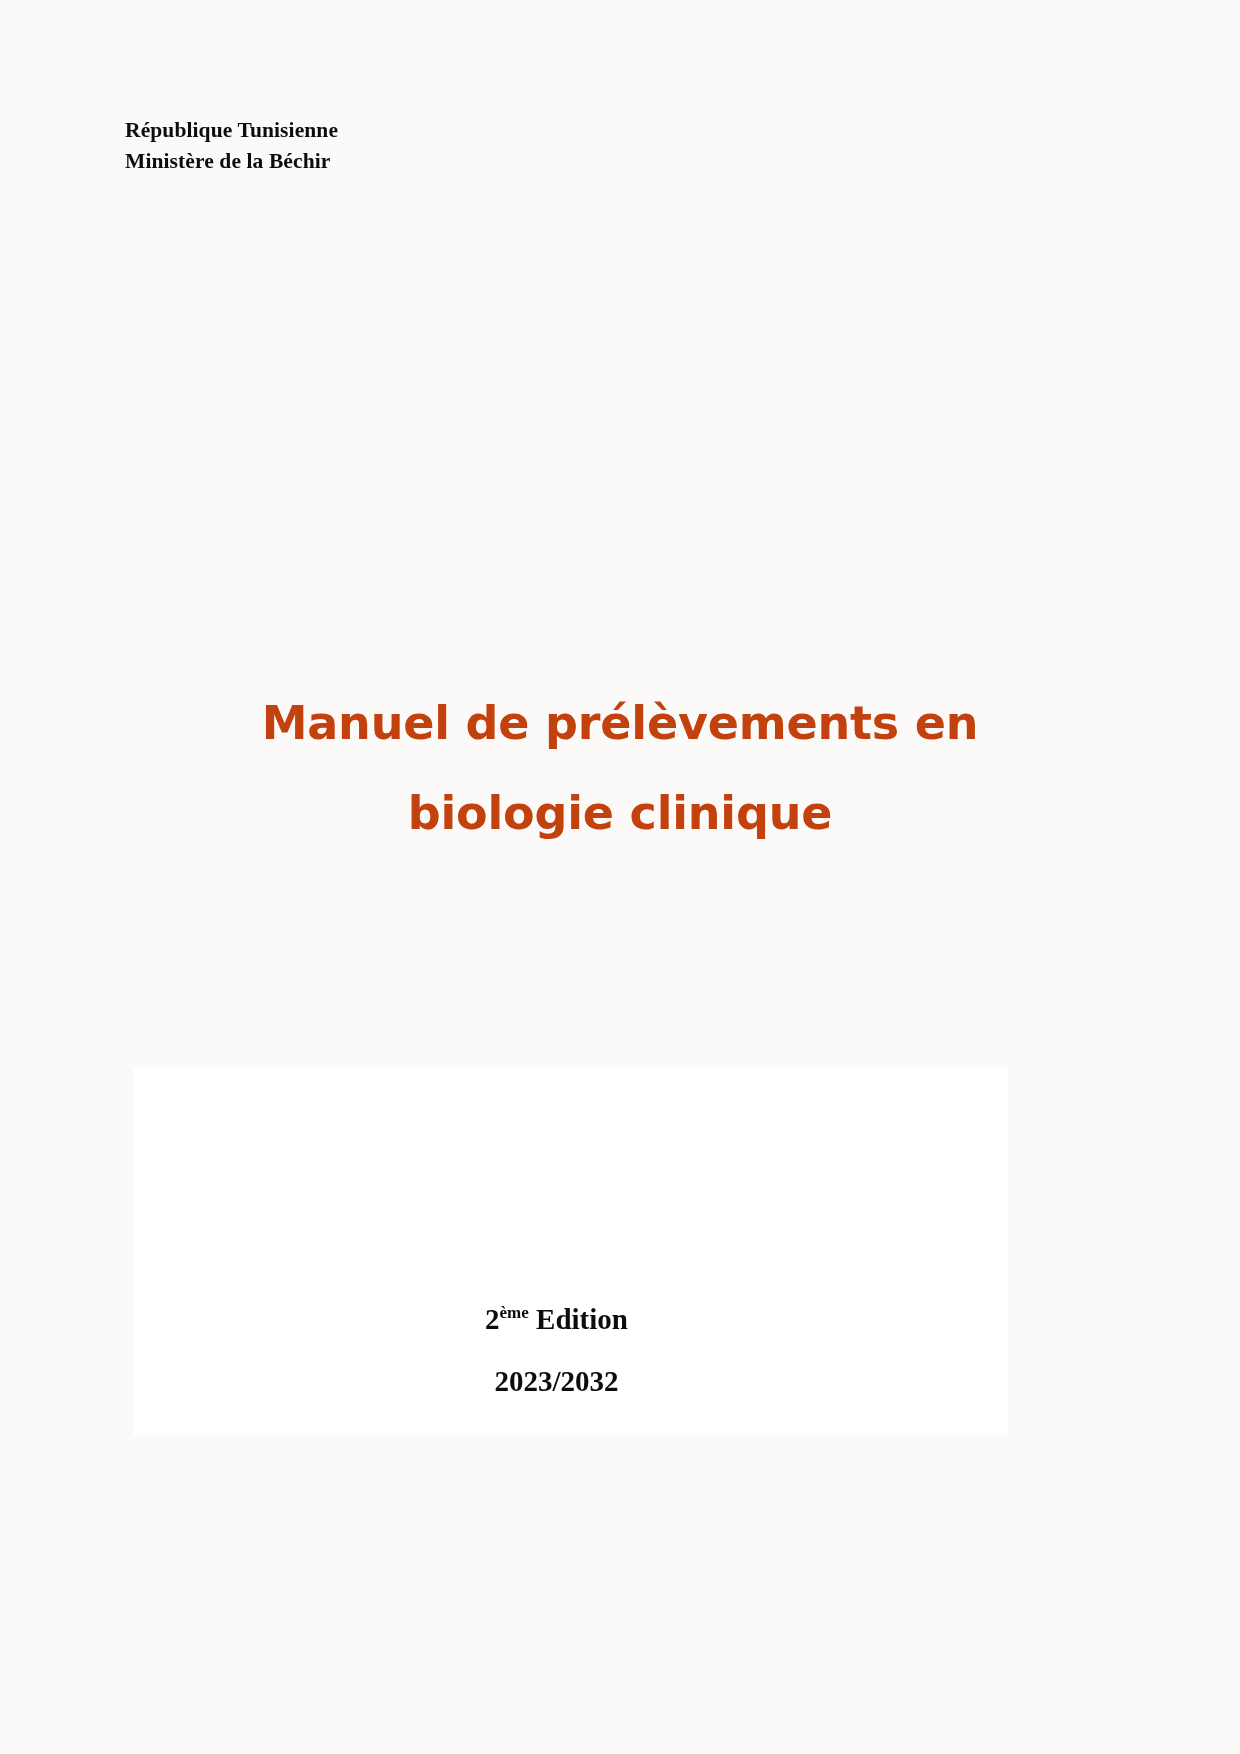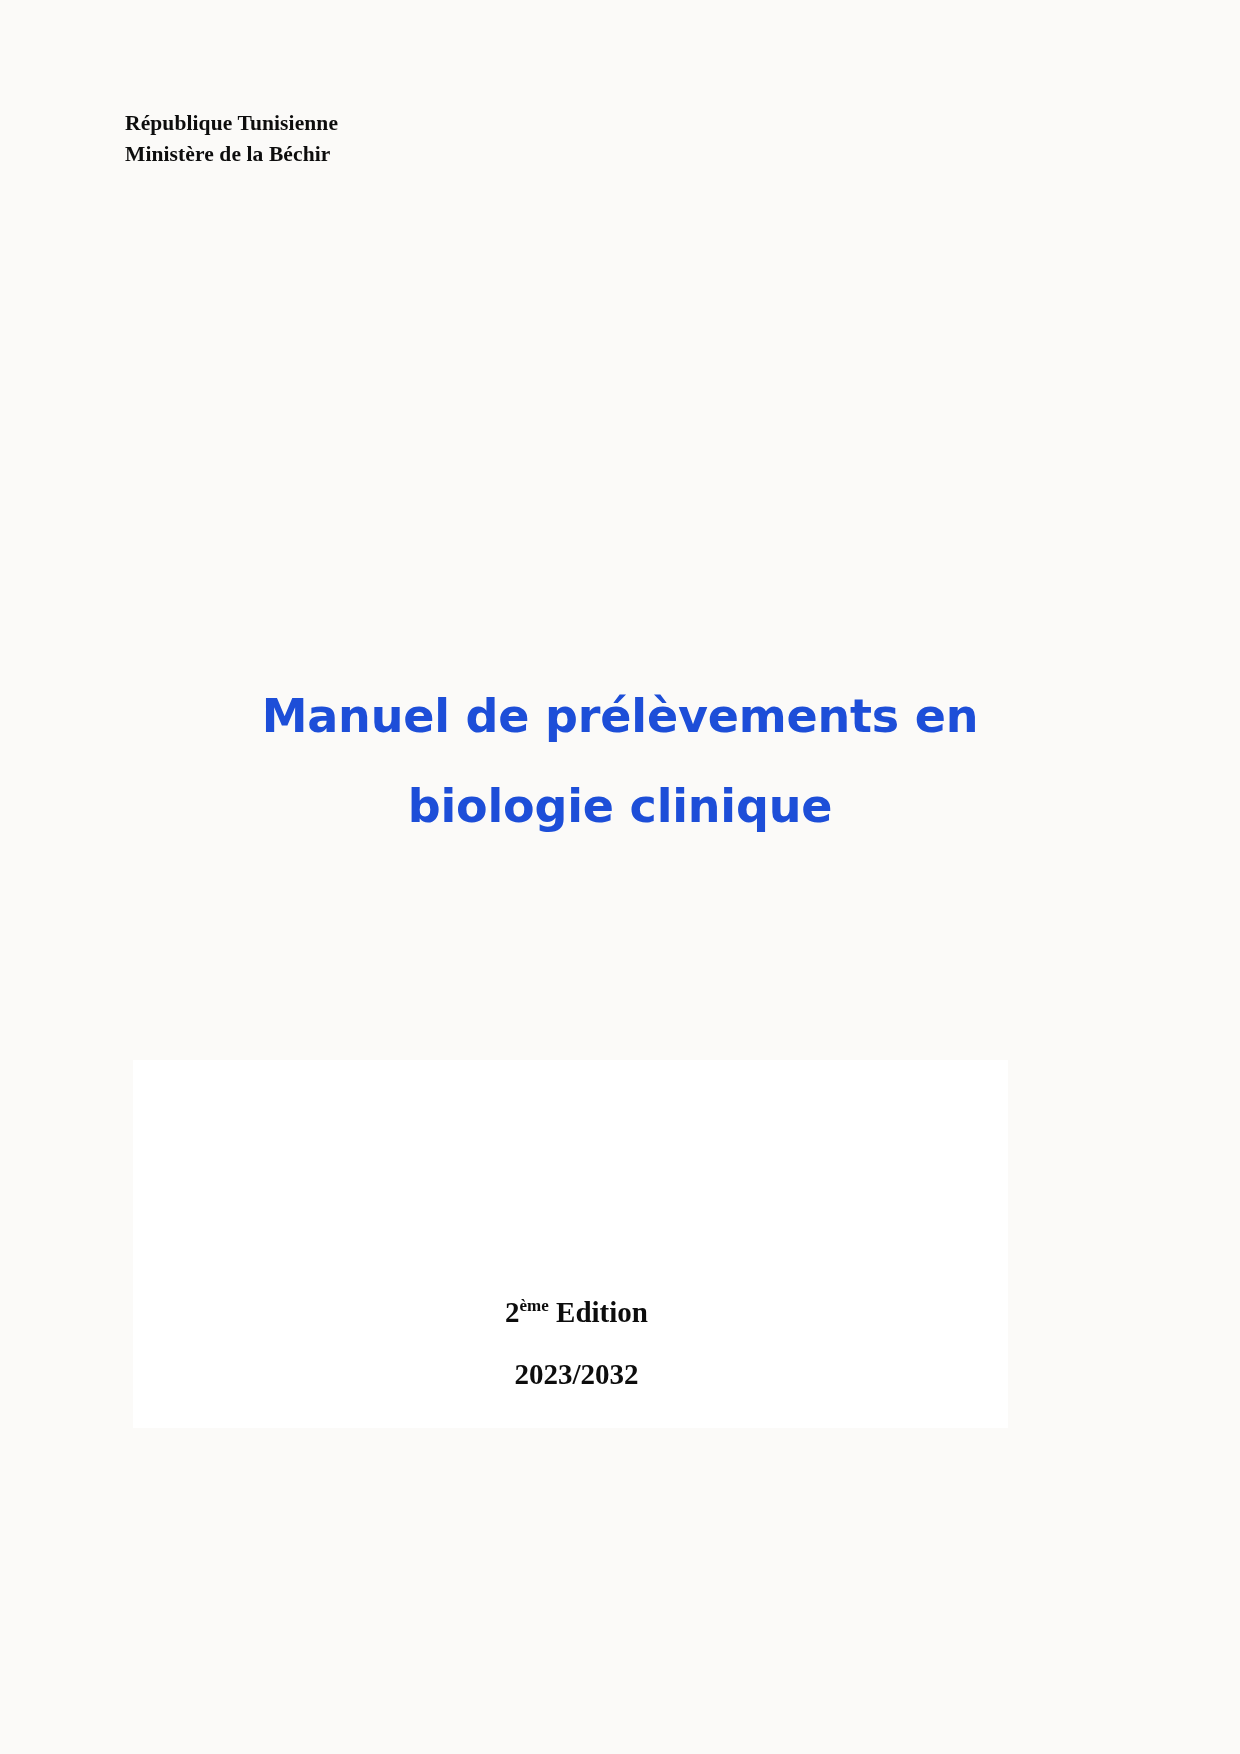--- a/index.html
+++ b/index.html
@@ -12,20 +12,21 @@
     background: #fbfaf8;
     font-family: "Liberation Serif", serif;
     position: relative;
     overflow: hidden;
   }
 
   .page {
     position: absolute;
     inset: 0;
     background: #fbfaf8;
+    margin-top: 7px;
   }
 
   
   .letterhead {
     position: absolute;
     left: 125px;
     top: 108px;
     font-family: "Liberation Serif", serif;
     font-weight: bold;
     font-size: 21.5px;
@@ -37,21 +38,21 @@
     white-space: nowrap;
   }
 
   
   .title-block {
     position: absolute;
     left: 0;
     right: 0;
     top: 672px;
     text-align: center;
-    color: #1d4ed8;
+    color: #c2410c;
     font-family: "DejaVu Sans", sans-serif;
     font-weight: bold;
     font-size: 46px;
     line-height: 1.95;
     letter-spacing: -0.2px;
   }
   .title-block .line {
     display: block;
   }
 
@@ -61,21 +62,21 @@
     left: 133px;
     top: 1060px;
     width: 875px;
     height: 368px;
     background: #ffffff;
   }
 
   
   .edition-block {
     position: absolute;
-    left: 139px;
+    left: 119px;
     top: 1295px;
     width: 875px;
     text-align: center;
     color: #0d0d0d;
     font-family: "Liberation Serif", serif;
     font-weight: bold;
   }
   .edition-line {
     font-size: 29px;
     line-height: 1.2;

